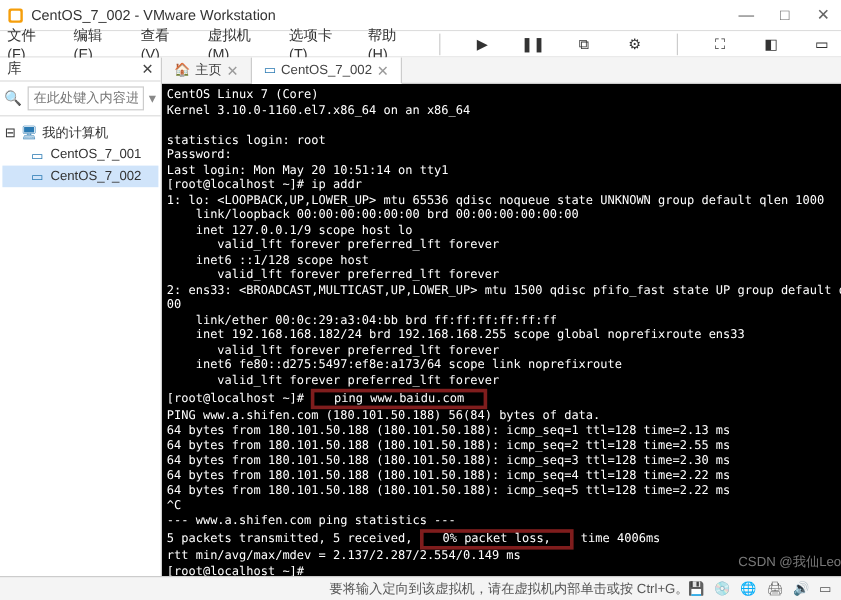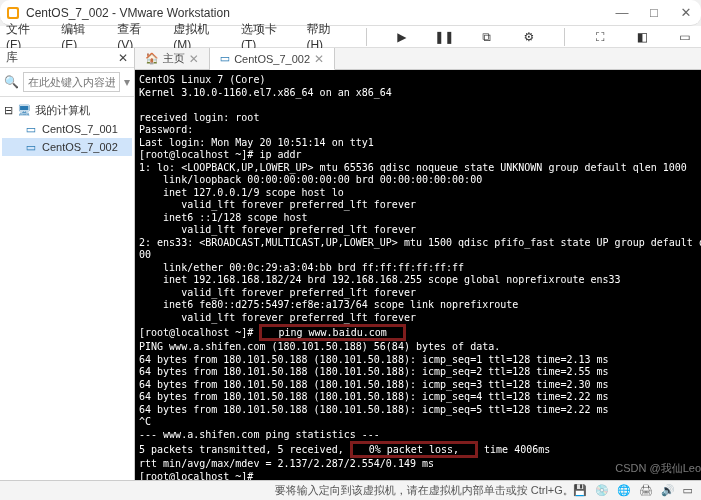--- a/index.html
+++ b/index.html
@@ -1,17 +1,17 @@
 <!DOCTYPE html>
 <html><head>
 <meta charset="utf-8">
 <style>
 * { margin: 0; padding: 0; box-sizing: border-box; }
 body { font-family: "Microsoft YaHei", "Segoe UI", sans-serif; font-size: 12px; background: #f0f0f0; width: 701px; height: 500px; overflow: hidden; display: flex; flex-direction: column; }
-.titlebar { height: 26px; background: #fff; display: flex; align-items: center; padding: 0 6px; border-bottom: 1px solid #ddd; border-radius: 10px; }
+.titlebar { height: 26px; background: #fff; display: flex; align-items: center; padding: 0 6px; border-bottom: 1px solid #ddd; }
 .titlebar .icon { width: 14px; height: 14px; margin-right: 6px; display:inline-flex; align-items:center; justify-content:center;}
 .titlebar .title { flex: 1; font-size: 12px; color: #333; }
 .winbtns { display: flex; gap: 14px; color:#666; font-size:13px; }
 .winbtn { width: 18px; text-align: center; }
 .menubar { height: 22px; background: #fff; display: flex; align-items: center; padding: 0 6px; gap: 22px; border-bottom: 1px solid #ddd; }
 .menubar span { font-size: 12px; color: #333; }
 .tbtn { width: 24px; height: 22px; display: inline-flex; align-items: center; justify-content: center; font-size: 12px; color:#555; }
 .divider { width: 1px; height: 18px; background: #ccc; margin: 0 3px; }
 .content { flex: 1; display: flex; min-height: 0; }
 .sidebar { width: 135px; background: #fff; border-right: 1px solid #ccc; display: flex; flex-direction: column; }
@@ -110,21 +110,21 @@
       </div>
       <div class="tab active">
         <span style="color:#2a7ab3">▭</span>
         <span>CentOS_7_002</span>
         <span class="tclose">✕</span>
       </div>
     </div>
     <div class="term"><span>CentOS Linux 7 (Core)</span>
 <span>Kernel 3.10.0-1160.el7.x86_64 on an x86_64</span>
 <span></span>
-<span>received login: root</span>
+<span>statistics login: root</span>
 <span>Password:</span>
 <span>Last login: Mon May 20 10:51:14 on tty1</span>
 <span>[root@localhost ~]# ip addr</span>
 <span>1: lo: &lt;LOOPBACK,UP,LOWER_UP&gt; mtu 65536 qdisc noqueue state UNKNOWN group default qlen 1000</span>
 <span>    link/loopback 00:00:00:00:00:00 brd 00:00:00:00:00:00</span>
 <span>    inet 127.0.0.1/9 scope host lo</span>
 <span>       valid_lft forever preferred_lft forever</span>
 <span>    inet6 ::1/128 scope host</span>
 <span>       valid_lft forever preferred_lft forever</span>
 <span>2: ens33: &lt;BROADCAST,MULTICAST,UP,LOWER_UP&gt; mtu 1500 qdisc pfifo_fast state UP group default qlen 10</span>

